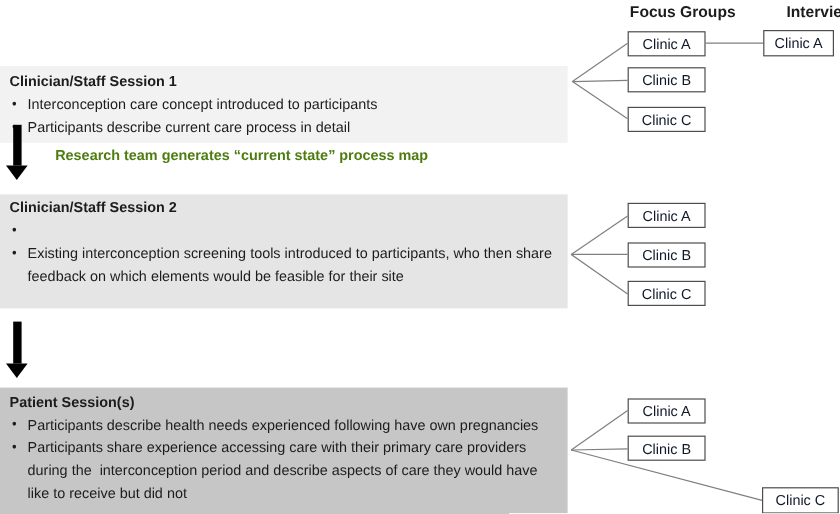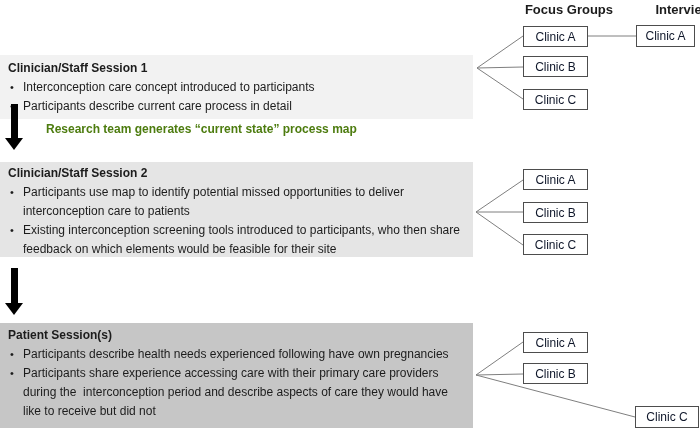--- a/index.html
+++ b/index.html
@@ -81,22 +81,20 @@
   <div class="big-arrow arrow1">
     <div class="shaft"></div>
     <div class="head"></div>
   </div>
   <div class="arrow-label">Research team generates “current state” process map</div>
 
   <div class="session s2">
     <div class="session-title">Clinician/Staff Session 2</div>
     <div class="bullet">
       <span class="marker">•</span>
-      <span class="btext">Participants use map to identify potential missed opportunities to deliver
-interconception care to patients</span>
     </div>
     <div class="bullet">
       <span class="marker">•</span>
       <span class="btext">Existing interconception screening tools introduced to participants, who then share
 feedback on which elements would be feasible for their site</span>
     </div>
   </div>
 
   <div class="big-arrow arrow2">
     <div class="shaft"></div>

